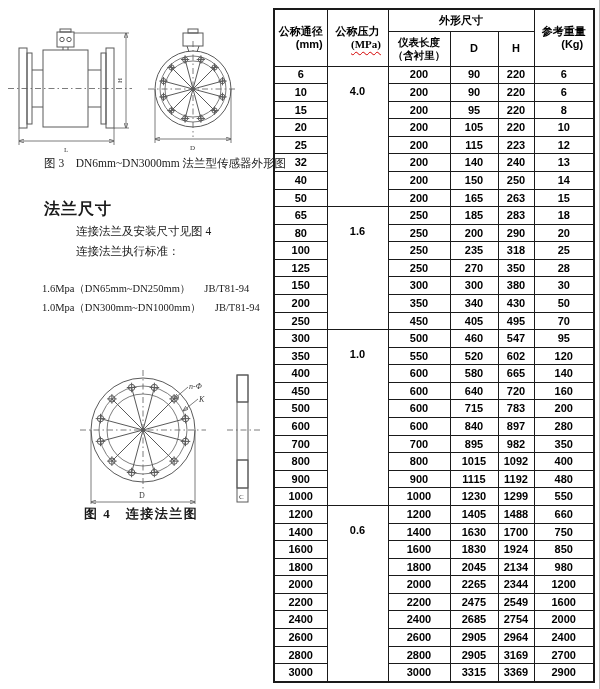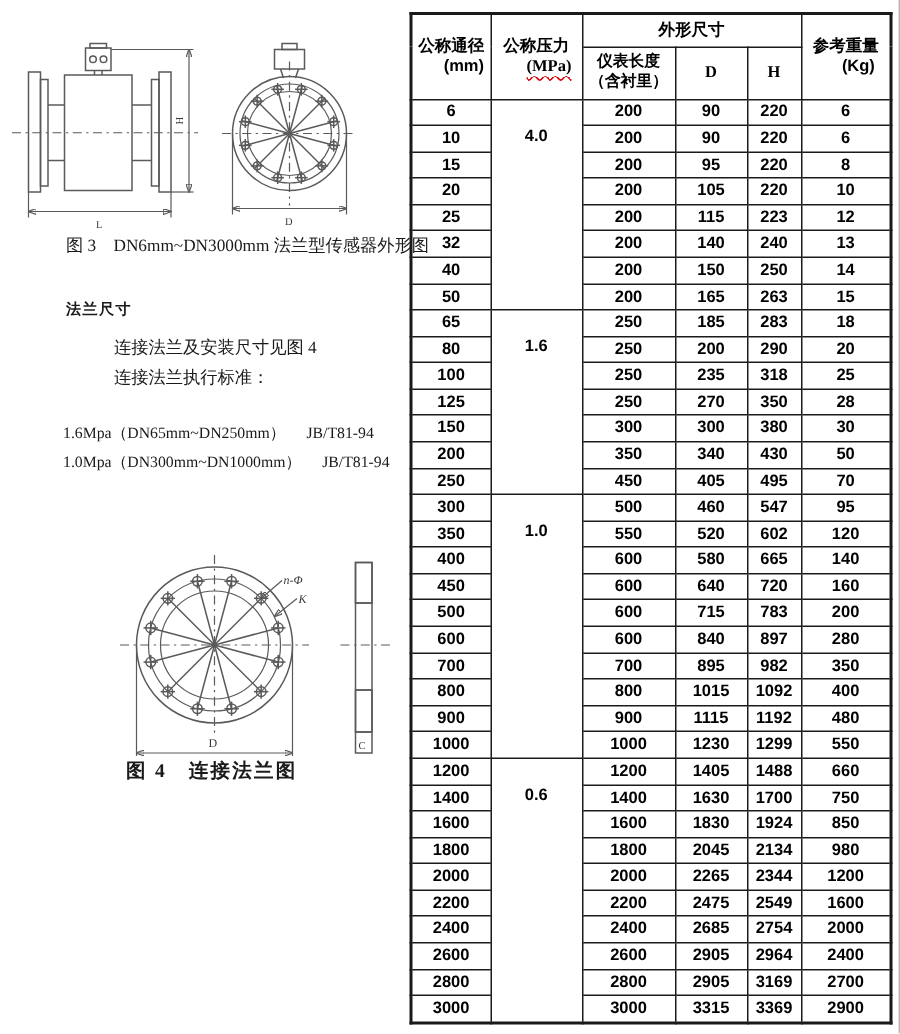--- a/index.html
+++ b/index.html
@@ -8,31 +8,31 @@
         border-right:1px solid #b9b9b9;box-sizing:border-box;}
   .abs{position:absolute;}
   svg{position:absolute;overflow:visible;}
   svg line,svg rect,svg circle,svg path,svg polyline{stroke:#5a5a5a;fill:none;stroke-width:1;}
   svg text{stroke:none;fill:#3a3a3a;font-family:"Liberation Serif","DejaVu Serif",serif;}
   .cl{stroke-dasharray:6 3 1.5 3;stroke-width:0.8;}
   .thin{stroke-width:0.8;}
   .dim{stroke-width:0.8;}
   .cap{font-size:11.5px;white-space:nowrap;}
   .cap4{font-size:13px;font-weight:bold;letter-spacing:1.5px;white-space:nowrap;}
-  .heading{font-size:10px;font-weight:bold;letter-spacing:1px;}
+  .heading{font-size:16px;font-weight:bold;letter-spacing:1px;}
   .bline{font-size:11.5px;white-space:nowrap;margin-left:32px;}
   .spec{font-size:10.5px;white-space:nowrap;}
   .spec .code{margin-left:14px;}
   table.tbl{position:absolute;left:273px;top:8px;width:321px;height:675px;
         border-collapse:collapse;table-layout:fixed;text-align:center;color:#000;
         font-family:"Liberation Sans","DejaVu Sans",sans-serif;font-weight:bold;font-size:11px;}
   .tbl th,.tbl td{border:1px solid #1a1a1a;padding:0;line-height:1.15;overflow:hidden;}
   .tbl{border:2px solid #1a1a1a;}
   .tbl thead tr.r1{height:22px;}
-  .tbl thead tr.r2{height:35px;font-family:Liberation Serif, serif;}
+  .tbl thead tr.r2{height:35px;}
   .tbl th{font-size:11px;font-weight:bold;}
   .tbl .sub{font-size:10.5px;}
   .tbl td.pressure{vertical-align:top;padding-top:18px;}
   .unit{font-weight:bold;padding-left:17px;}
   .squig{text-decoration:underline wavy 1px #d40000;text-underline-offset:3px;}
 </style>
 </head>
 <body>
 
 <div class="page">

